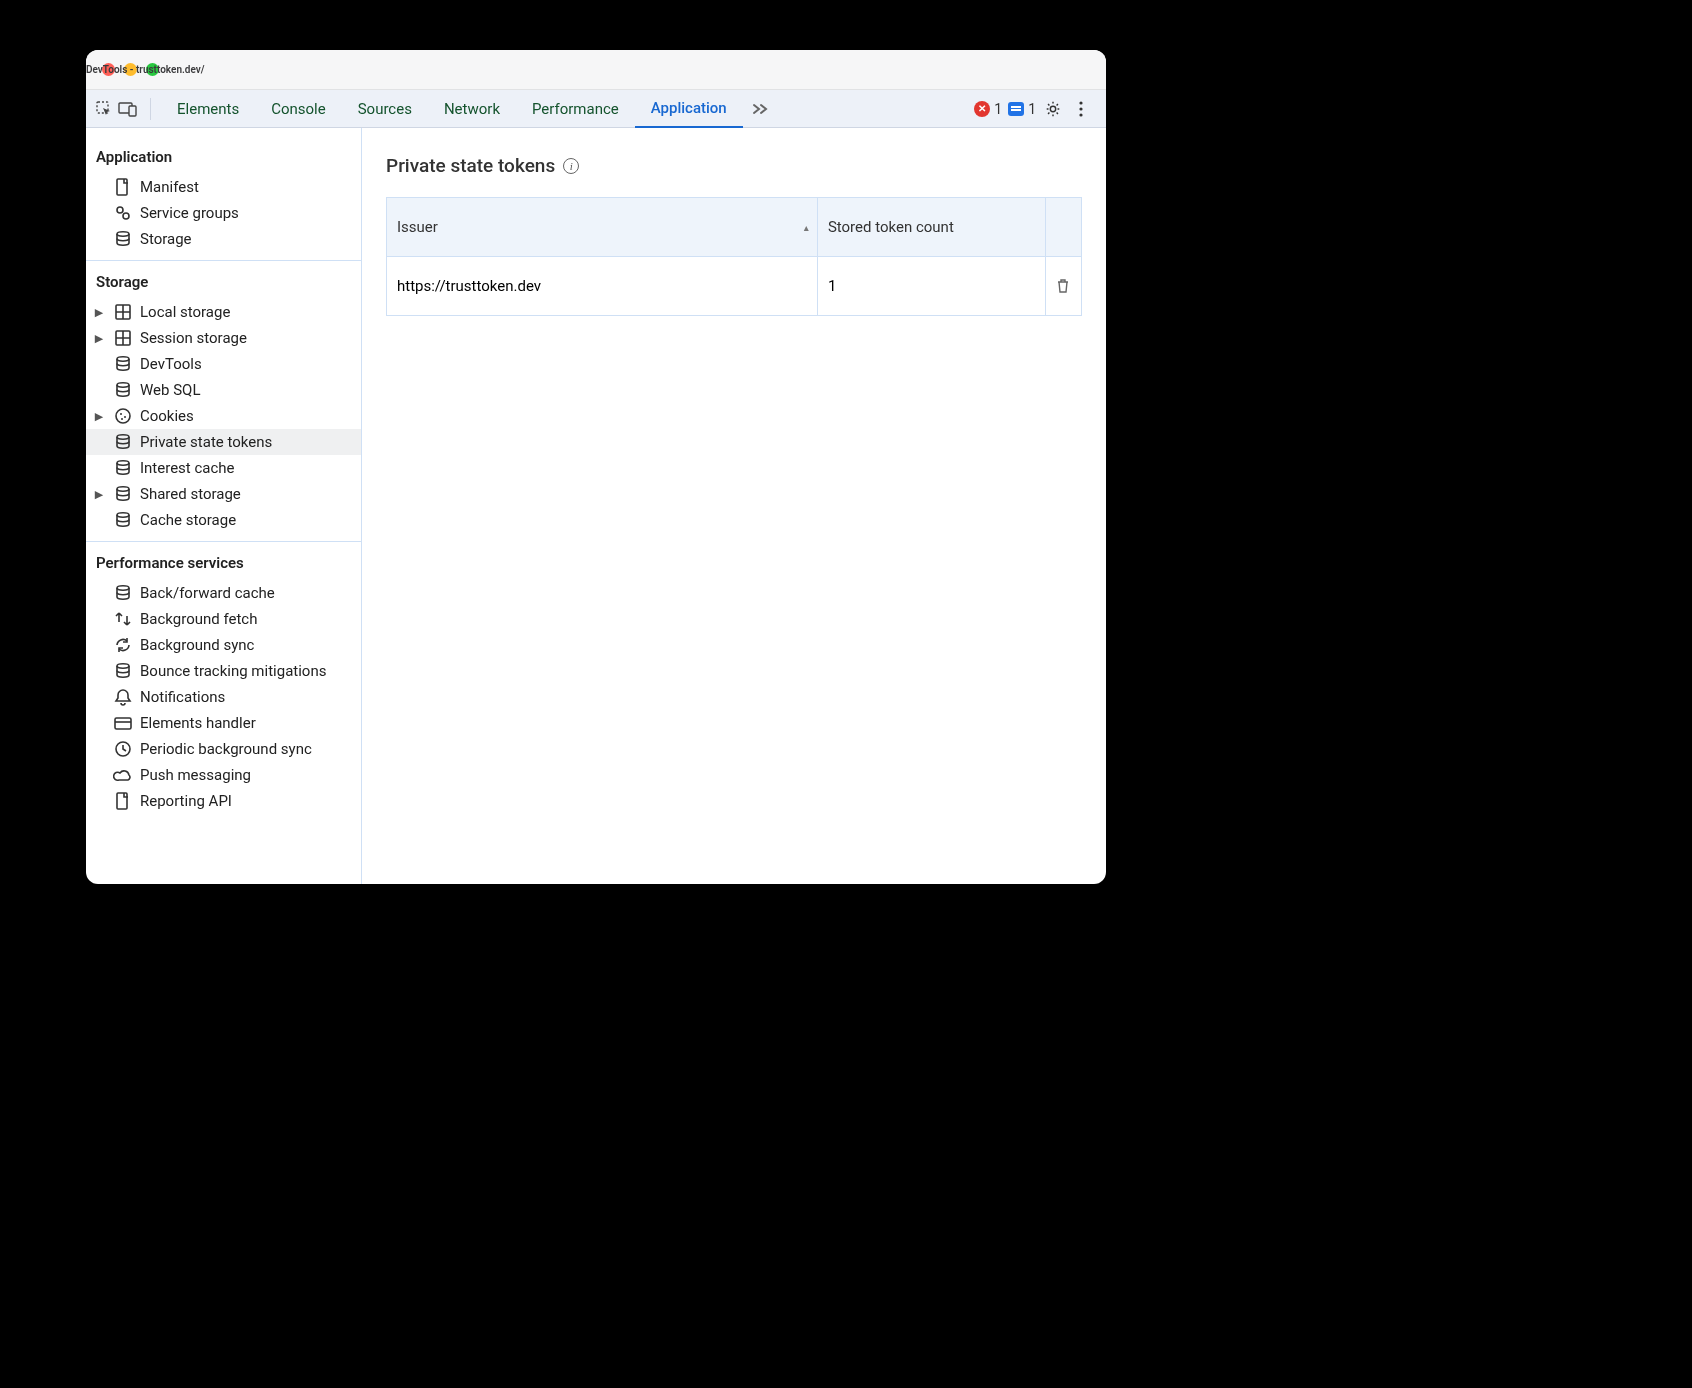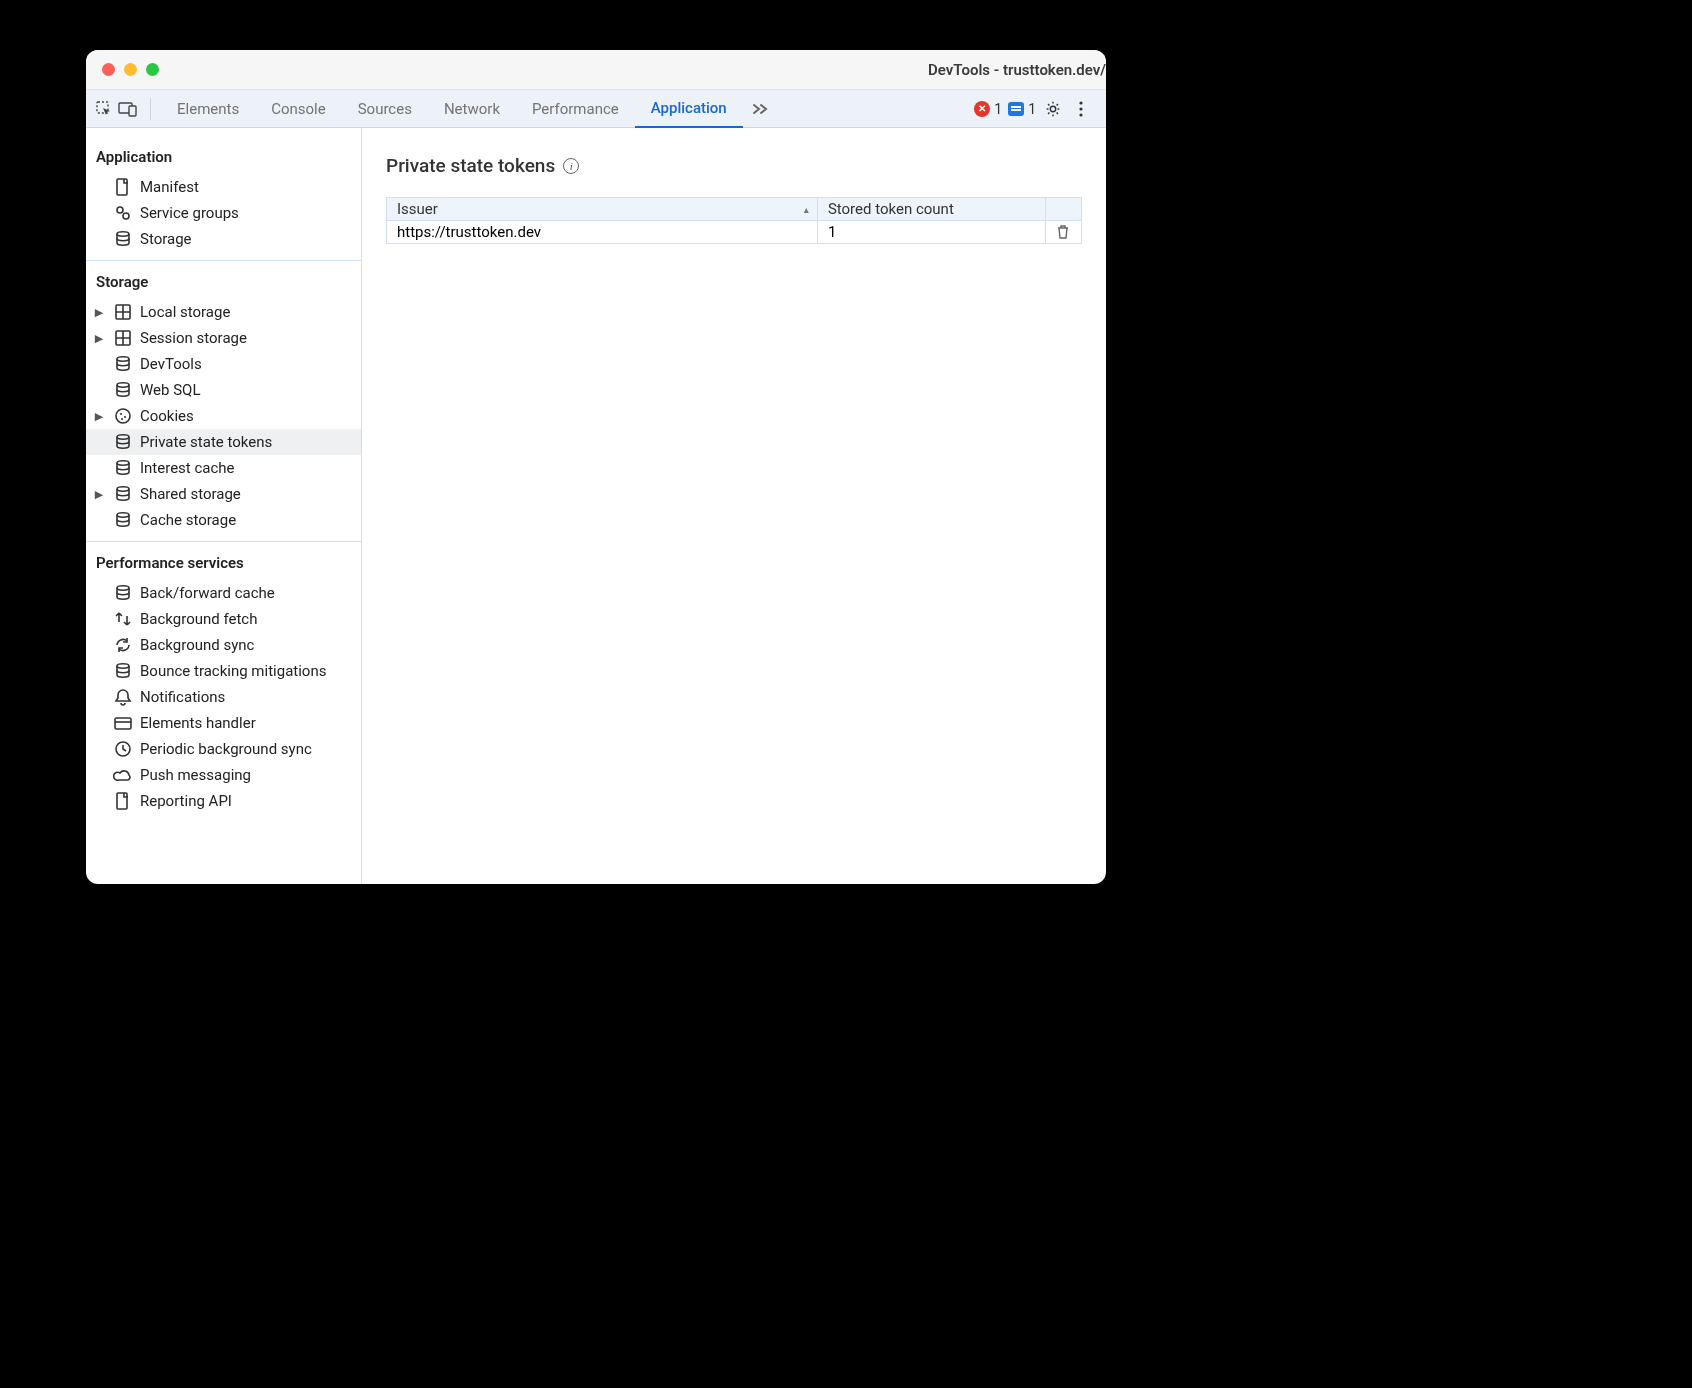--- a/index.html
+++ b/index.html
@@ -27,38 +27,38 @@
     background:#f6f6f7;
     display:flex;
     align-items:center;
     position:relative;
     border-bottom:1px solid #e1e2e4;
   }
   .traffic { display:flex; align-items:center; gap:9px; padding-left:16px; }
   .tl { width:13px; height:13px; border-radius:50%; }
   .tl.red{background:#ff5f57;} .tl.yellow{background:#febc2e;} .tl.green{background:#28c840;}
   .title {
-    position:absolute; left:0; right:0; text-align:right;
-    font-size:15px; font-weight:600; color:#3a3a3c; pointer-events:none;
+    position:absolute; left:0; right:0; text-align:left;
+    font-size:10px; font-weight:600; color:#3a3a3c; pointer-events:none;
   }
   
   .toolbar {
     height:38px;
     background:#edf1f8;
     border-bottom:1px solid #cfd6e3;
     display:flex;
     align-items:center;
     font-size:15px;
     color:#333;
     padding:0 6px;
   }
   .toolbar .sep { width:1px; height:22px; background:#cfd6e3; margin:0 10px; }
   .toolbar .iconbtn { width:24px; height:24px; display:flex; align-items:center; justify-content:center; color:#555; }
   .tabs { display:flex; align-items:center; height:100%; }
-  .tab { padding:0 16px; height:100%; display:flex; align-items:center; color:#737373; cursor:default; }
+  .tab { padding:0 16px; height:100%; display:flex; align-items:center; color:#14532d; cursor:default; }
   .tab.active { color:#1868d1; border-bottom:2px solid #1868d1; margin-bottom:-1px; font-weight:500; }
   .toolbar .right { margin-left:auto; display:flex; align-items:center; gap:6px; padding-right:8px; }
   .badge-err { display:flex; align-items:center; gap:4px; font-size:14px; color:#333;}
   .badge-info{ display:flex; align-items:center; gap:4px; font-size:14px; color:#333;}
   .err-dot{ width:16px; height:16px; background:#e2362f; border-radius:50%; display:flex; align-items:center; justify-content:center; }
   .err-dot::after{content:"✕"; color:#fff; font-size:10px; line-height:1; font-weight:700;}
   .info-bubble{ width:16px; height:14px; background:#2173e6; border-radius:3px; position:relative;}
   .info-bubble::after{content:""; position:absolute; bottom:-3px; left:3px; border:3px solid transparent; border-top-color:#2173e6;}
   .info-bubble::before{content:""; position:absolute; left:3px; right:3px; top:4px; height:2px; background:#fff; box-shadow:0 3px 0 #fff;}
   .gear, .dots { width:22px; height:22px; display:flex; align-items:center; justify-content:center; color:#444;}
@@ -86,21 +86,21 @@
   .item .arrow.pad { visibility:hidden; }
   .item .ic { width:20px; height:20px; display:flex; align-items:center; justify-content:center; color:#333;}
   .item.selected { background:#eff0f1; }
   
   .pane { flex:1; padding:18px 24px; overflow:auto; } 
   .pane h1 { font-size:19px; font-weight:500; margin:8px 0 20px 0; color:#333; display:flex; align-items:center; gap:8px;}
   .info-i{ width:16px; height:16px; border:1px solid #666; border-radius:50%; display:inline-flex; align-items:center; justify-content:center; font-size:11px; color:#555; font-family:serif; font-style:italic; }
   table.tok {
     width:100%; border-collapse:collapse; border:1px solid #cfe0f5; font-size:15px;
   }
-  table.tok th, table.tok td { border:1px solid #cfe0f5; padding:2px 10px; text-align:left; font-weight:400; }
+  table.tok th, table.tok td { border:1px solid #cfe0f5; padding:20px 10px; text-align:left; font-weight:400; }
   table.tok thead th { background:#eef4fb; color:#333; position:relative; }
   .sort-caret{ position:absolute; right:8px; top:50%; transform:translateY(-50%); font-size:10px; color:#777;}
   .trash-cell{ width:36px; text-align:center; color:#666; }
   svg { display:block; }
 </style>
 </head>
 <body>
 
 <div class="window">
 

